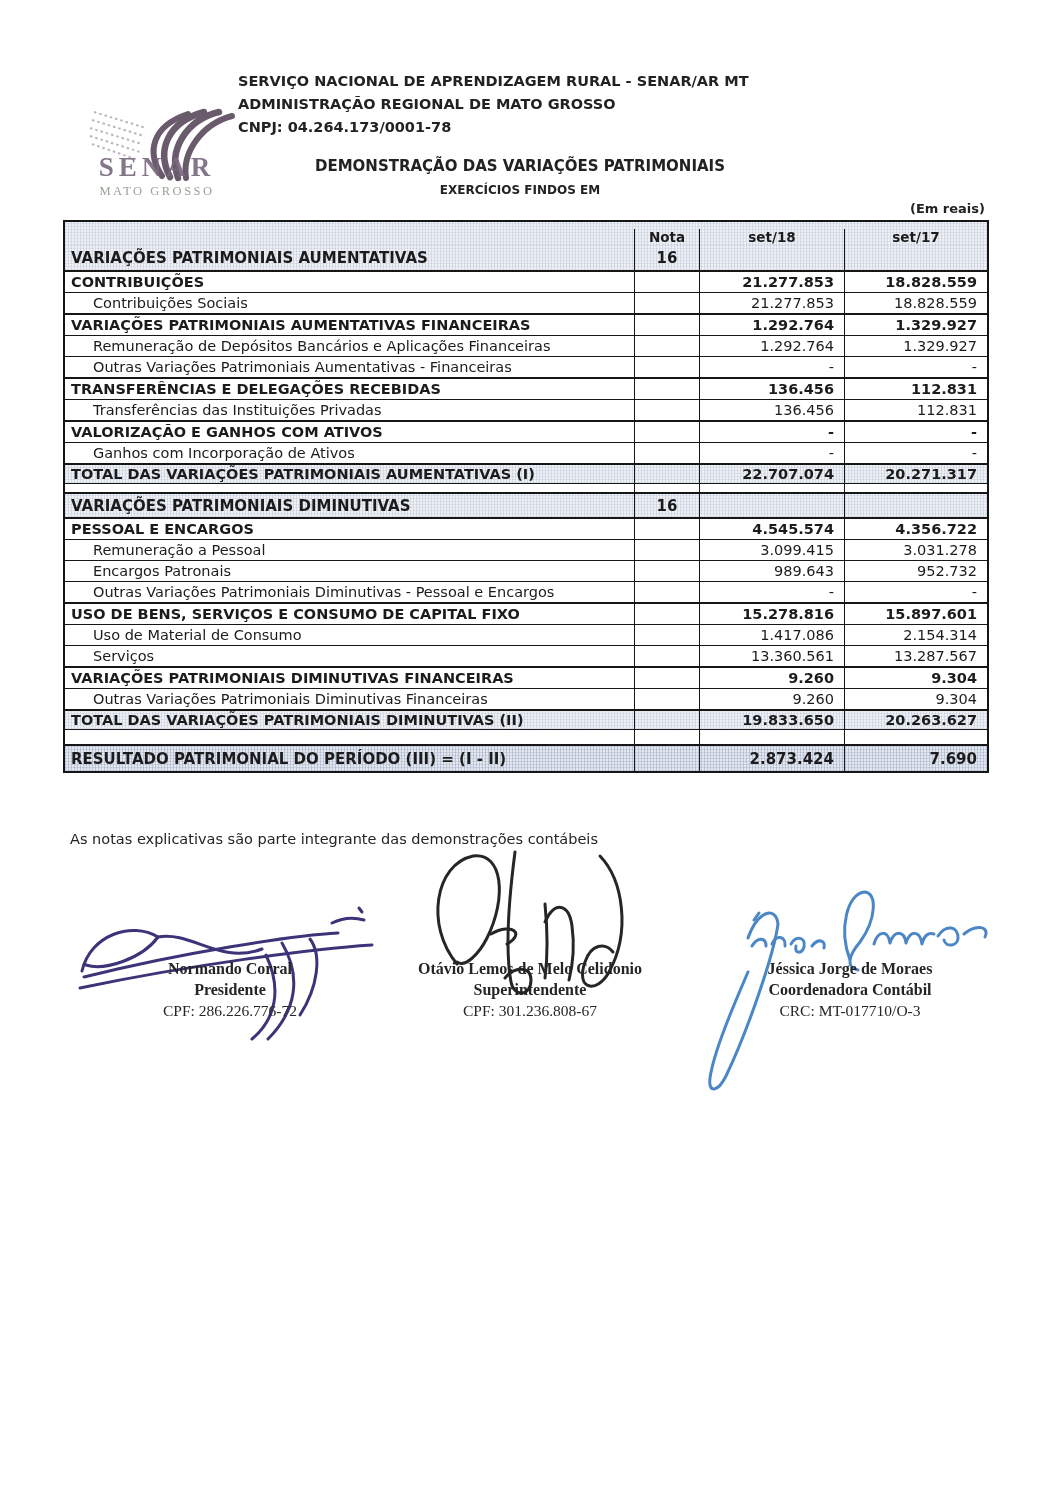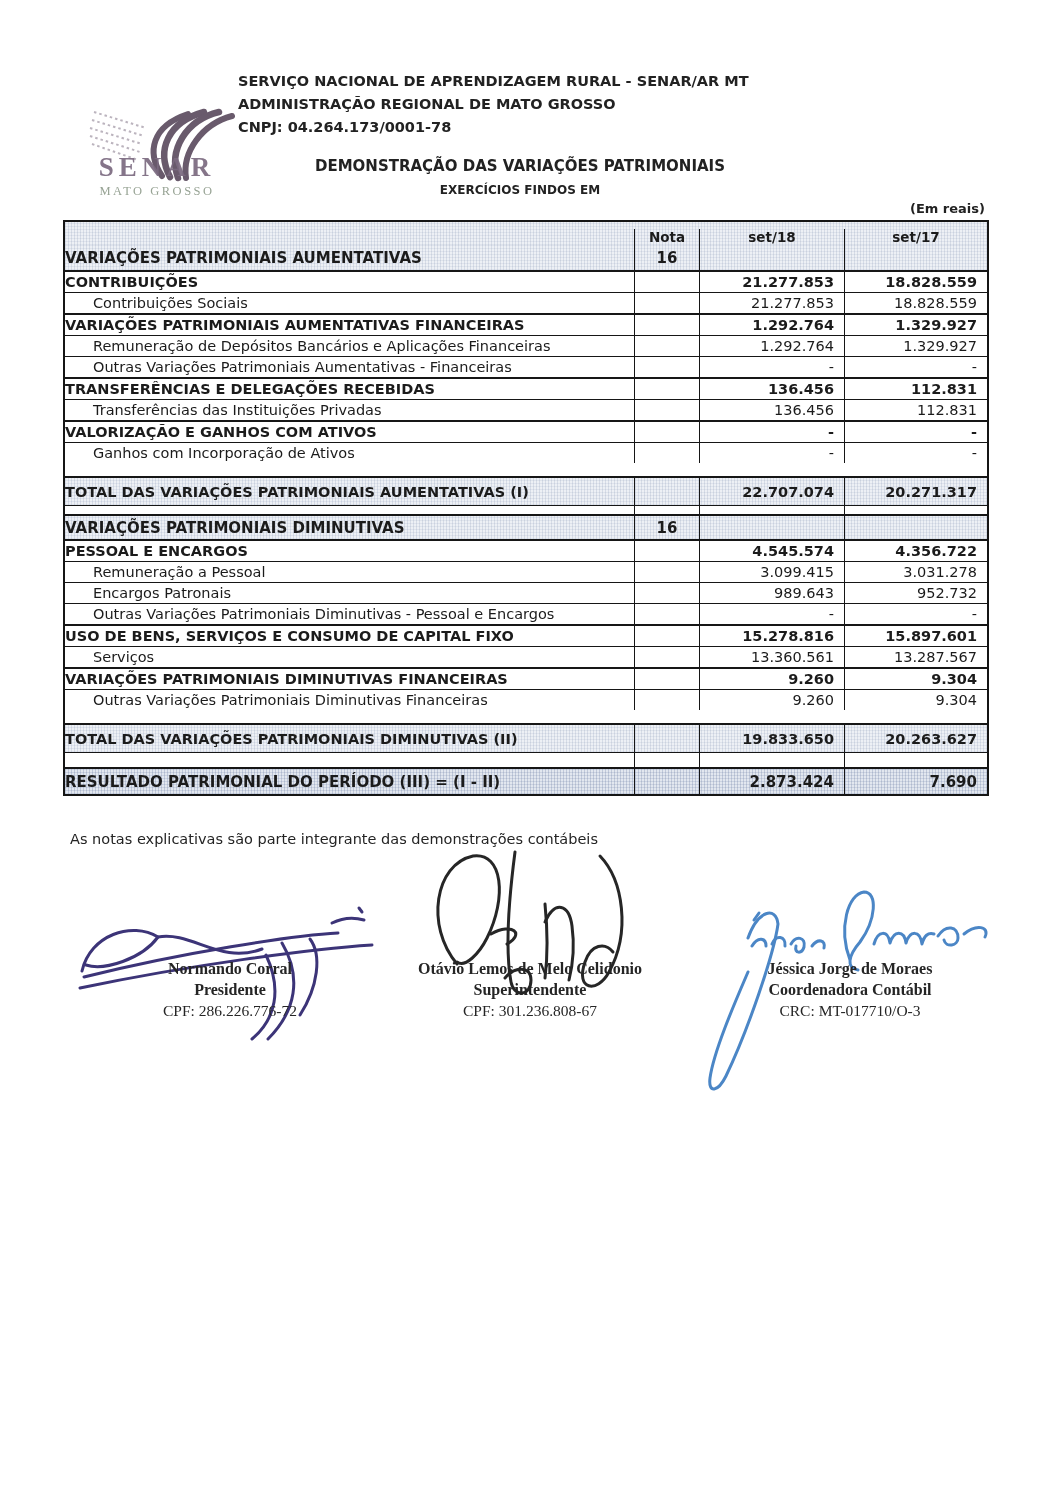--- a/index.html
+++ b/index.html
@@ -18,34 +18,34 @@
              font-family:"Liberation Serif",serif;font-weight:bold;font-size:27px;letter-spacing:5px;
              color:#7b6a80;opacity:.92;}
   .logo-sub{position:absolute;left:76px;top:184px;width:162px;text-align:center;
             font-family:"Liberation Serif",serif;font-size:12.5px;letter-spacing:2.5px;color:#97a394;}
 
   
   .tbl{position:absolute;left:63px;top:220px;width:922px;border:2px solid #151515;background:#fff;}
   .row{display:flex;box-sizing:border-box;border-top:1.5px solid #161616;align-items:stretch;}
   .row:first-child{border-top:0;}
   .cell{box-sizing:border-box;display:flex;align-items:center;overflow:hidden;white-space:nowrap;}
-  .c-label{flex:1 1 auto;padding-left:0;}
+  .c-label{flex:1 1 auto;padding-left:6px;}
   .c-nota{flex:0 0 65px;border-left:1.5px solid #161616;justify-content:center;}
   .c-v18{flex:0 0 145px;border-left:1.5px solid #161616;justify-content:flex-end;padding-right:10px;}
   .c-v17{flex:0 0 143px;border-left:1.5px solid #161616;justify-content:flex-end;padding-right:10px;}
 
   .row.head{height:23px;font-weight:bold;font-size:13.5px;align-items:flex-end;}
   .row.head .c-nota,.row.head .c-v18,.row.head .c-v17{justify-content:center;padding-right:0;}
   .row.section{height:25px;}
   .row.section .c-label,.row.section .c-nota{font-weight:bold;font-size:15px;}
   .row.group{height:22px;font-size:14.5px;}
   .row.group .c-label,.row.group .c-v18,.row.group .c-v17{font-weight:bold;font-size:14.5px;}
   .row.item{height:21px;font-size:14.5px;}
   .row.item .c-label{padding-left:28px;}
-  .row.total{height:29px;margin-top:13px;}
+  .row.total{height:20px;}
   .row.total .c-label,.row.total .c-v18,.row.total .c-v17{font-weight:bold;font-size:14.5px;}
   .row.spacer-sm{height:9px;}
   .row.spacer-lg{height:15px;}
   .row.result{height:27px;}
   .row.result .c-label,.row.result .c-v18,.row.result .c-v17{font-weight:bold;font-size:15px;}
 
   .row.group,.row.total,.row.section,.row.result{border-top-width:2px;}
 
   .shade-l{background-color:#edf0f5;
     background-image:repeating-linear-gradient(90deg,rgba(95,115,155,.16) 0 1px,rgba(0,0,0,0) 1px 3px),
@@ -207,20 +207,26 @@
           <div class="cell c-v18">-</div>
           <div class="cell c-v17">-</div>
         </div>
         <div class="row group">
           <div class="cell c-label">USO DE BENS, SERVIÇOS E CONSUMO DE CAPITAL FIXO</div>
           <div class="cell c-nota"></div>
           <div class="cell c-v18">15.278.816</div>
           <div class="cell c-v17">15.897.601</div>
         </div>
         <div class="row item">
+          <div class="cell c-label">Uso de Material de Consumo</div>
+          <div class="cell c-nota"></div>
+          <div class="cell c-v18">1.417.086</div>
+          <div class="cell c-v17">2.154.314</div>
+        </div>
+        <div class="row item">
           <div class="cell c-label">Serviços</div>
           <div class="cell c-nota"></div>
           <div class="cell c-v18">13.360.561</div>
           <div class="cell c-v17">13.287.567</div>
         </div>
         <div class="row group">
           <div class="cell c-label">VARIAÇÕES PATRIMONIAIS DIMINUTIVAS FINANCEIRAS</div>
           <div class="cell c-nota"></div>
           <div class="cell c-v18">9.260</div>
           <div class="cell c-v17">9.304</div>

